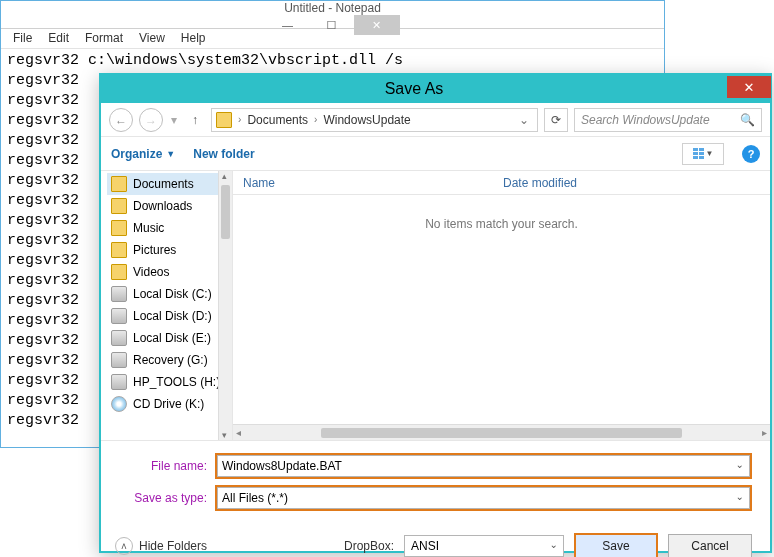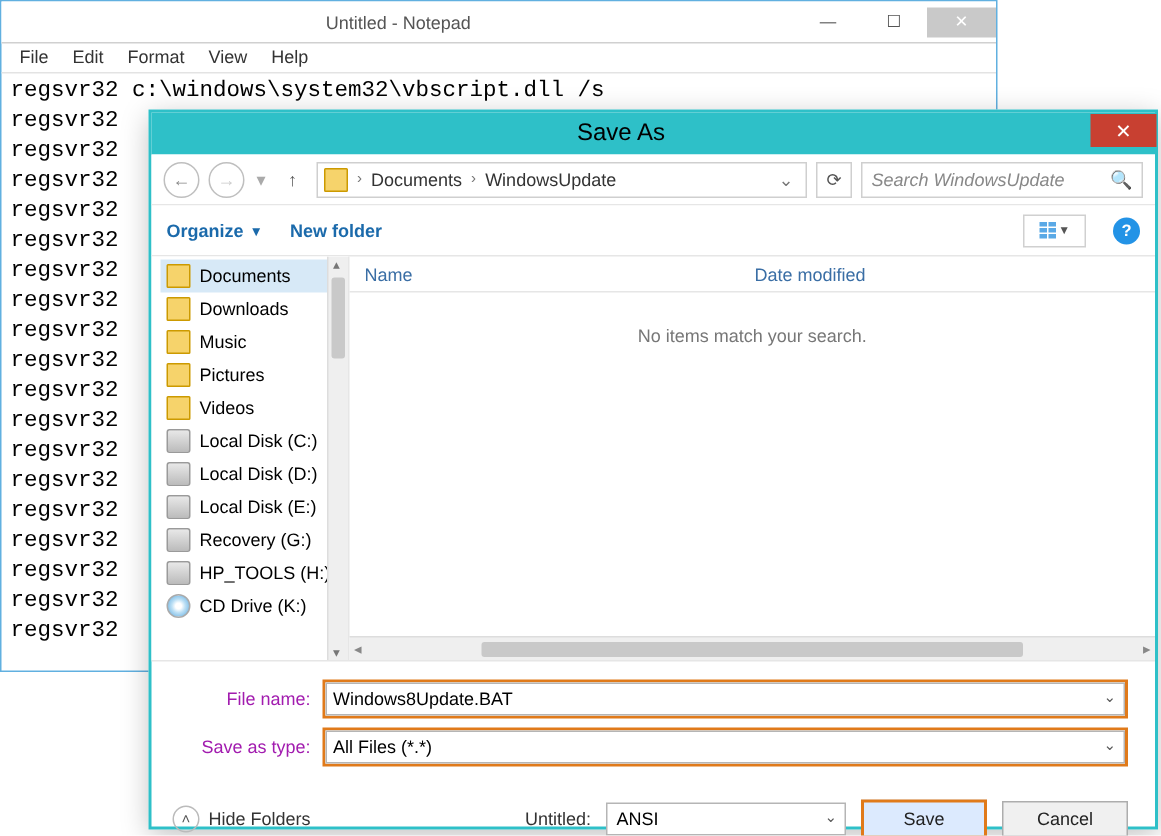--- a/index.html
+++ b/index.html
@@ -6,20 +6,21 @@
   body { margin: 0; font-family: "Segoe UI", Tahoma, sans-serif; font-size: 12px; background: #fff; width: 774px; height: 557px; overflow: hidden; position: relative; }
   
   
   .notepad {
     position: absolute; top: 0; left: 0; width: 665px; height: 448px;
     border: 1px solid #61b0e0; background: #fff;
   }
   .notepad-titlebar {
     height: 28px; background: #fff; display: flex; align-items: center;
     border-bottom: 1px solid #d0d0d0;
+    flex-direction: column;
   }
   .notepad-title { flex: 1; text-align: center; color: #555; font-size: 12px; }
   .win-btns { display: flex; }
   .win-btn { width: 44px; height: 20px; display: flex; align-items: center; justify-content: center; color: #555; font-size: 11px; }
   .win-btn.close { background: #c9c9c9; color: #fff; width: 46px; height: 20px; }
   .notepad-menu { height: 20px; display: flex; gap: 4px; padding: 2px 6px; color: #333; border-bottom: 1px solid #e3e3e3;}
   .notepad-menu span { padding: 0 6px; }
   .notepad-body {
     font-family: Consolas, "Courier New", monospace; font-size: 15px;
     padding: 2px 6px; line-height: 20px; white-space: pre; overflow: hidden;
@@ -288,21 +289,21 @@
         <span class="drop-arrow">⌄</span>
       </div>
     </div>
   </div>
 
   <div class="sa-bottom">
     <div class="hide-folders">
       <span class="hf-circle">˄</span>
       <span>Hide Folders</span>
     </div>
-    <span class="enc-label">Untitled:</span>
+    <span class="enc-label">DropBox:</span>
     <div class="enc-select-wrap">
       <div class="enc-select" style="line-height:20px">ANSI</div>
       <span class="drop-arrow">⌄</span>
     </div>
     <button class="btn primary">Save</button>
     <button class="btn">Cancel</button>
   </div>
 </div>
 
 </body></html>

